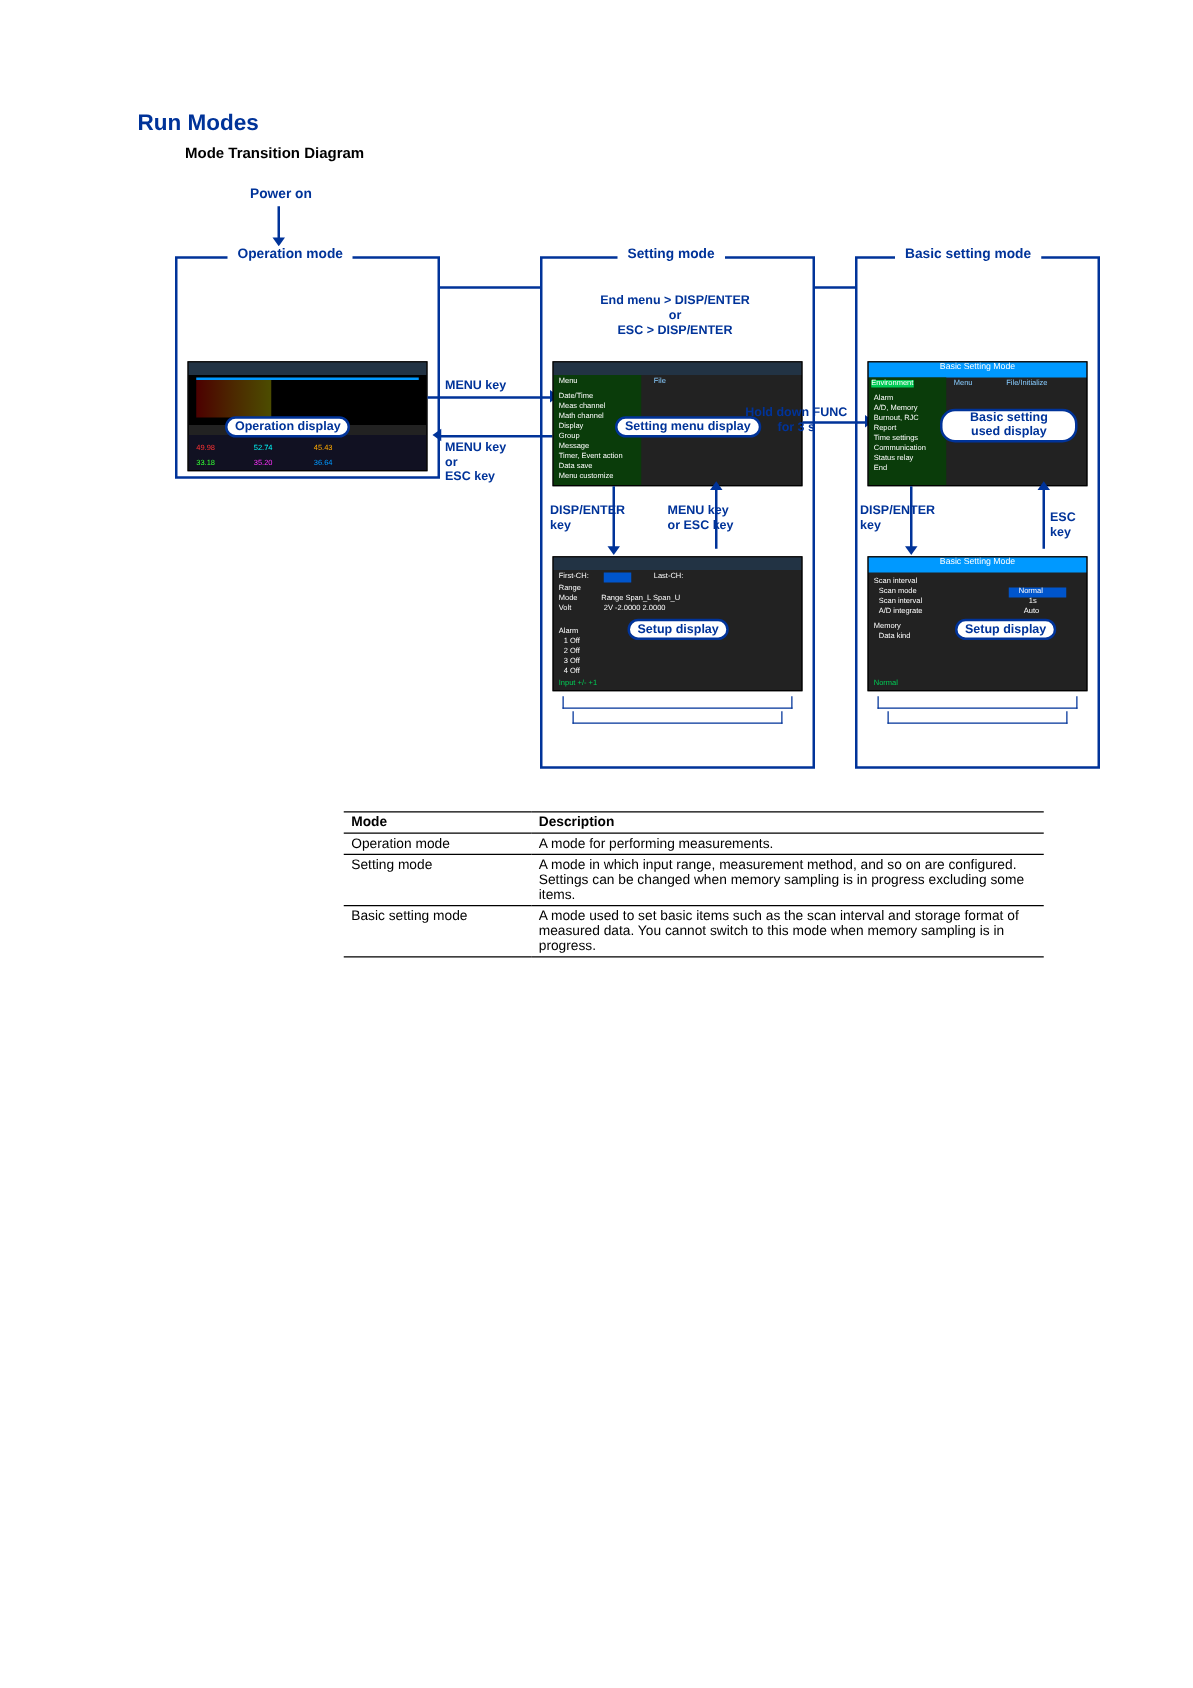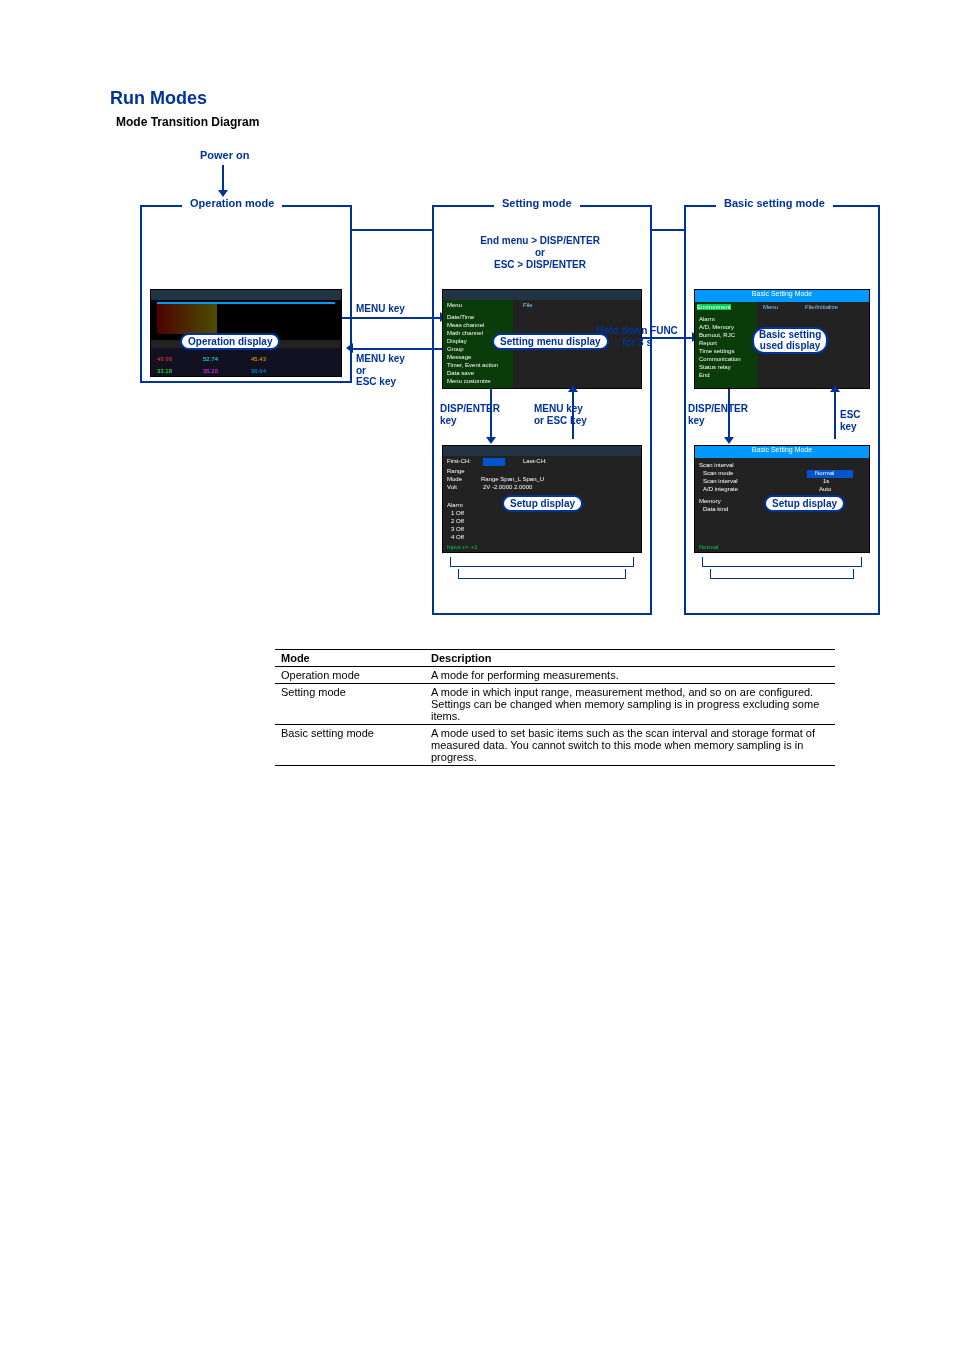--- a/index.html
+++ b/index.html
@@ -25,21 +25,21 @@
   }
   h1.run-modes {
     color: #003399;
     font-size: 18px;
     font-weight: bold;
     margin: 0 0 6px 10px;
   }
   .subheading {
     font-size: 12px;
     font-weight: bold;
-    margin: 0 0 20px 16px;
+    margin: 0 0 20px 48px;
   }
   .diagram {
     margin-left: 40px;
     width: 740px;
     position: relative;
     height: 500px;
   }
   .blue-label {
     color: #003399;
     font-size: 11px;
@@ -258,21 +258,21 @@
       <div class="txt" style="top:14px;left:110px;color:#8cf;">File/Initialize</div>
       <div class="txt" style="top:26px;left:4px;">Alarm</div>
       <div class="txt" style="top:34px;left:4px;">A/D, Memory</div>
       <div class="txt" style="top:42px;left:4px;">Burnout, RJC</div>
       <div class="txt" style="top:50px;left:4px;">Report</div>
       <div class="txt" style="top:58px;left:4px;">Time settings</div>
       <div class="txt" style="top:66px;left:4px;">Communication</div>
       <div class="txt" style="top:74px;left:4px;">Status relay</div>
       <div class="txt" style="top:82px;left:4px;">End</div>
     </div>
-    <div class="pill" style="left:612px; top:178px; line-height:1.05; text-align:center; padding:1px 5px;">
+    <div class="pill" style="left:612px; top:178px; line-height:1.05; text-align:center; padding:1px 22px;">
       <span>Basic setting</span><br>
       <span>used display</span>
     </div>
 
     <div class="conn-line" style="left:350px; top:240px; width:2px; height:50px;"></div>
     <div class="tri-down" style="left:346px; top:288px;"></div>
     <div class="conn-line" style="left:432px; top:240px; width:2px; height:50px;"></div>
     <div class="tri-up" style="left:428px; top:236px;"></div>
     <div class="label-text" style="left:300px; top:254px;">
       <span>DISP/ENTER</span><br><span>key</span>

